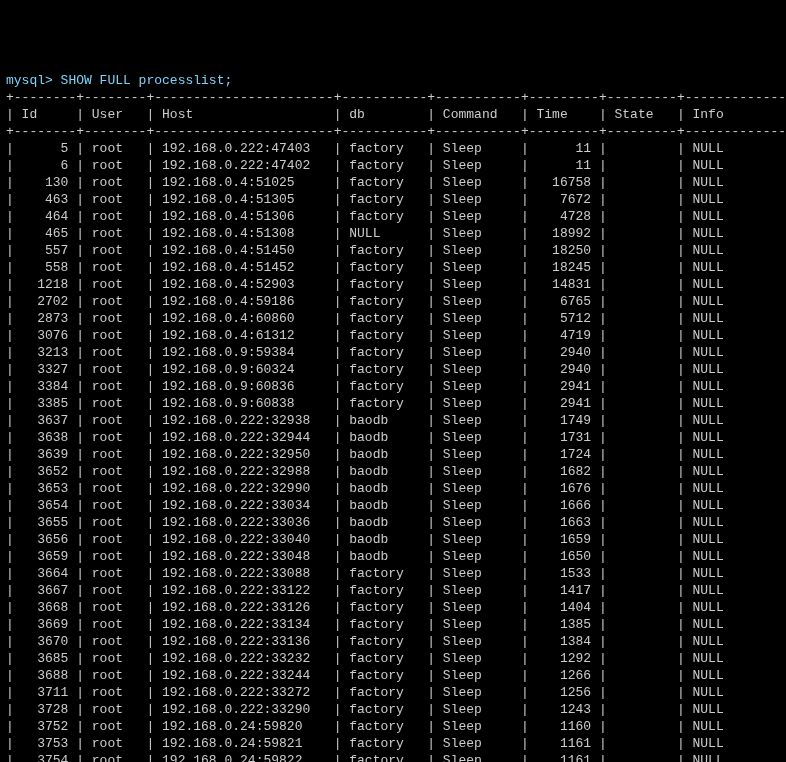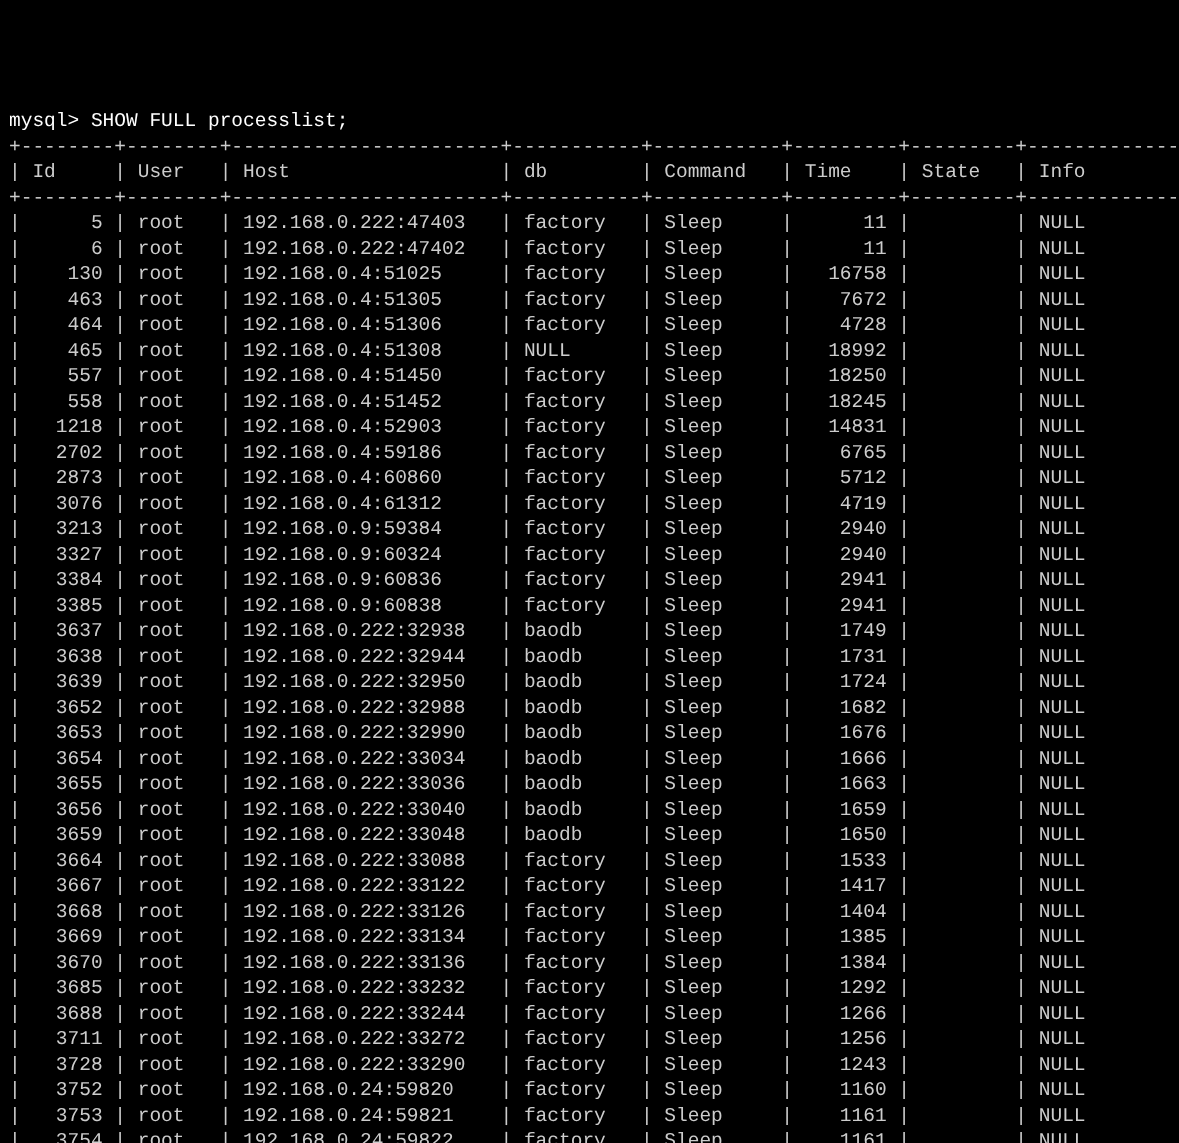--- a/index.html
+++ b/index.html
@@ -6,21 +6,21 @@
     body {
       background-color: #000000;
       color: #cccccc;
       font-family: 'Consolas', 'Courier New', monospace;
       font-size: 13px;
       line-height: 17px;
       padding: 4px 6px;
       width: 786px;
       white-space: pre;
     }
-    .prompt { color: #ffffff; }
+    .prompt { color: #7dd3fc; }
     .row { display: block; }
   </style>
 </head>
 <body>
 
 
 
 <span class="prompt">mysql&gt; SHOW FULL processlist;</span>
 <div id="output"><div class="row">+--------+--------+-----------------------+-----------+-----------+---------+---------+-------------------------+</div><div class="row">| Id     | User   | Host                  | db        | Command   | Time    | State   | Info                    |</div><div class="row">+--------+--------+-----------------------+-----------+-----------+---------+---------+-------------------------+</div><div class="row">|      5 | root   | 192.168.0.222:47403   | factory   | Sleep     |      11 |         | NULL                    |</div><div class="row">|      6 | root   | 192.168.0.222:47402   | factory   | Sleep     |      11 |         | NULL                    |</div><div class="row">|    130 | root   | 192.168.0.4:51025     | factory   | Sleep     |   16758 |         | NULL                    |</div><div class="row">|    463 | root   | 192.168.0.4:51305     | factory   | Sleep     |    7672 |         | NULL                    |</div><div class="row">|    464 | root   | 192.168.0.4:51306     | factory   | Sleep     |    4728 |         | NULL                    |</div><div class="row">|    465 | root   | 192.168.0.4:51308     | NULL      | Sleep     |   18992 |         | NULL                    |</div><div class="row">|    557 | root   | 192.168.0.4:51450     | factory   | Sleep     |   18250 |         | NULL                    |</div><div class="row">|    558 | root   | 192.168.0.4:51452     | factory   | Sleep     |   18245 |         | NULL                    |</div><div class="row">|   1218 | root   | 192.168.0.4:52903     | factory   | Sleep     |   14831 |         | NULL                    |</div><div class="row">|   2702 | root   | 192.168.0.4:59186     | factory   | Sleep     |    6765 |         | NULL                    |</div><div class="row">|   2873 | root   | 192.168.0.4:60860     | factory   | Sleep     |    5712 |         | NULL                    |</div><div class="row">|   3076 | root   | 192.168.0.4:61312     | factory   | Sleep     |    4719 |         | NULL                    |</div><div class="row">|   3213 | root   | 192.168.0.9:59384     | factory   | Sleep     |    2940 |         | NULL                    |</div><div class="row">|   3327 | root   | 192.168.0.9:60324     | factory   | Sleep     |    2940 |         | NULL                    |</div><div class="row">|   3384 | root   | 192.168.0.9:60836     | factory   | Sleep     |    2941 |         | NULL                    |</div><div class="row">|   3385 | root   | 192.168.0.9:60838     | factory   | Sleep     |    2941 |         | NULL                    |</div><div class="row">|   3637 | root   | 192.168.0.222:32938   | baodb     | Sleep     |    1749 |         | NULL                    |</div><div class="row">|   3638 | root   | 192.168.0.222:32944   | baodb     | Sleep     |    1731 |         | NULL                    |</div><div class="row">|   3639 | root   | 192.168.0.222:32950   | baodb     | Sleep     |    1724 |         | NULL                    |</div><div class="row">|   3652 | root   | 192.168.0.222:32988   | baodb     | Sleep     |    1682 |         | NULL                    |</div><div class="row">|   3653 | root   | 192.168.0.222:32990   | baodb     | Sleep     |    1676 |         | NULL                    |</div><div class="row">|   3654 | root   | 192.168.0.222:33034   | baodb     | Sleep     |    1666 |         | NULL                    |</div><div class="row">|   3655 | root   | 192.168.0.222:33036   | baodb     | Sleep     |    1663 |         | NULL                    |</div><div class="row">|   3656 | root   | 192.168.0.222:33040   | baodb     | Sleep     |    1659 |         | NULL                    |</div><div class="row">|   3659 | root   | 192.168.0.222:33048   | baodb     | Sleep     |    1650 |         | NULL                    |</div><div class="row">|   3664 | root   | 192.168.0.222:33088   | factory   | Sleep     |    1533 |         | NULL                    |</div><div class="row">|   3667 | root   | 192.168.0.222:33122   | factory   | Sleep     |    1417 |         | NULL                    |</div><div class="row">|   3668 | root   | 192.168.0.222:33126   | factory   | Sleep     |    1404 |         | NULL                    |</div><div class="row">|   3669 | root   | 192.168.0.222:33134   | factory   | Sleep     |    1385 |         | NULL                    |</div><div class="row">|   3670 | root   | 192.168.0.222:33136   | factory   | Sleep     |    1384 |         | NULL                    |</div><div class="row">|   3685 | root   | 192.168.0.222:33232   | factory   | Sleep     |    1292 |         | NULL                    |</div><div class="row">|   3688 | root   | 192.168.0.222:33244   | factory   | Sleep     |    1266 |         | NULL                    |</div><div class="row">|   3711 | root   | 192.168.0.222:33272   | factory   | Sleep     |    1256 |         | NULL                    |</div><div class="row">|   3728 | root   | 192.168.0.222:33290   | factory   | Sleep     |    1243 |         | NULL                    |</div><div class="row">|   3752 | root   | 192.168.0.24:59820    | factory   | Sleep     |    1160 |         | NULL                    |</div><div class="row">|   3753 | root   | 192.168.0.24:59821    | factory   | Sleep     |    1161 |         | NULL                    |</div><div class="row">|   3754 | root   | 192.168.0.24:59822    | factory   | Sleep     |    1161 |         | NULL                    |</div></div>
 

